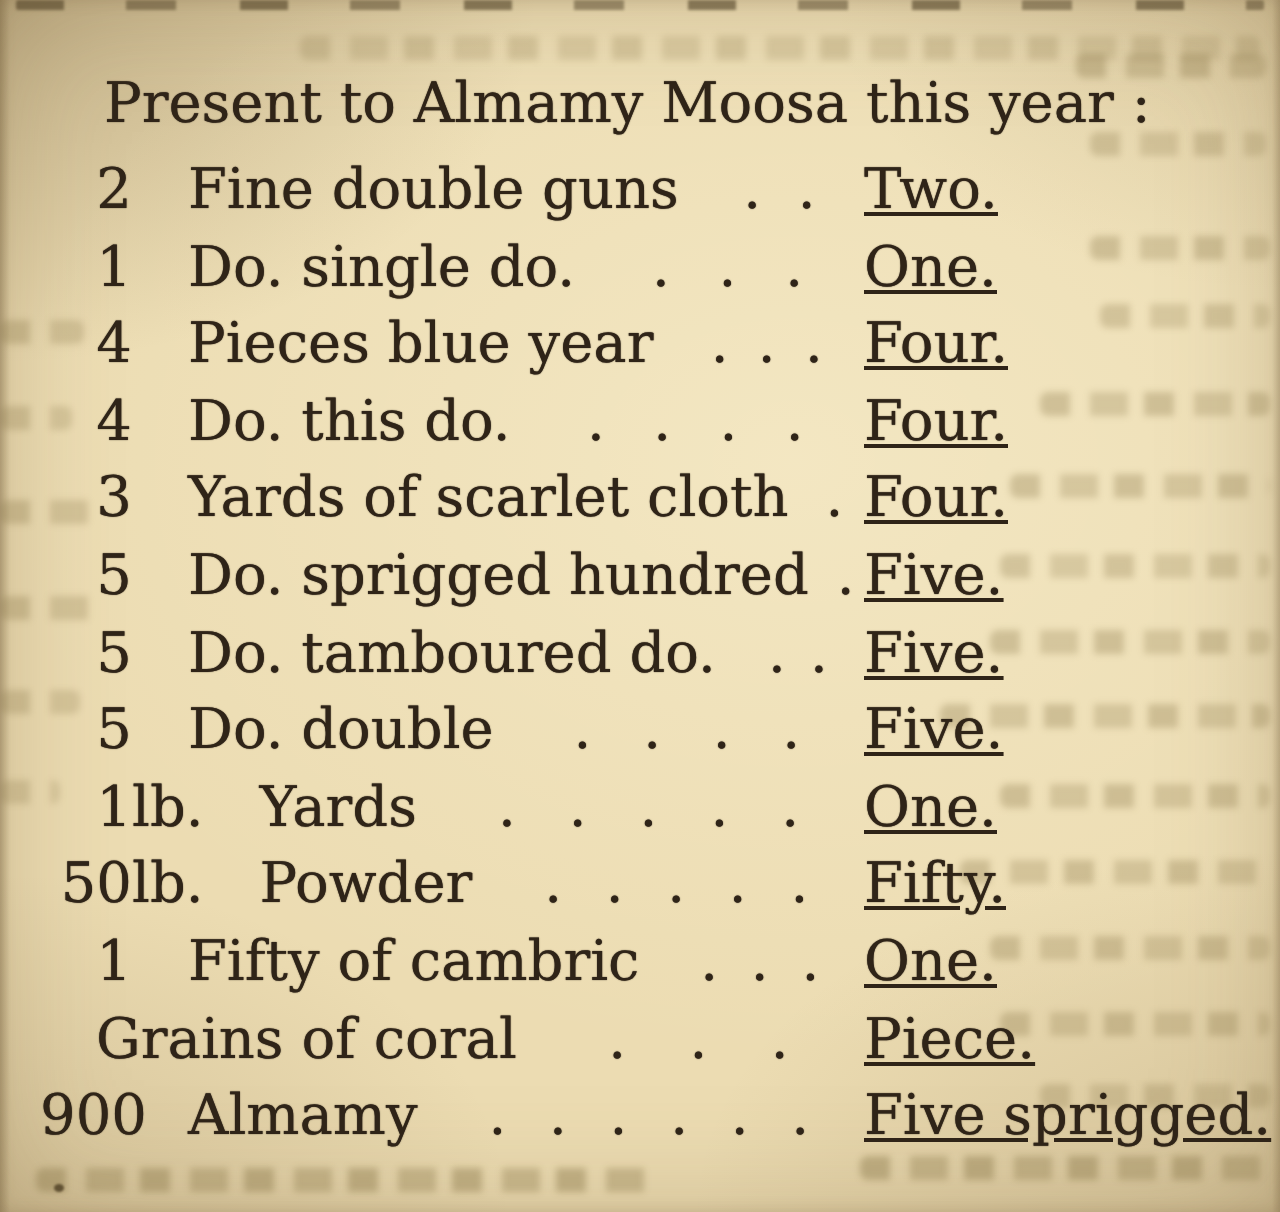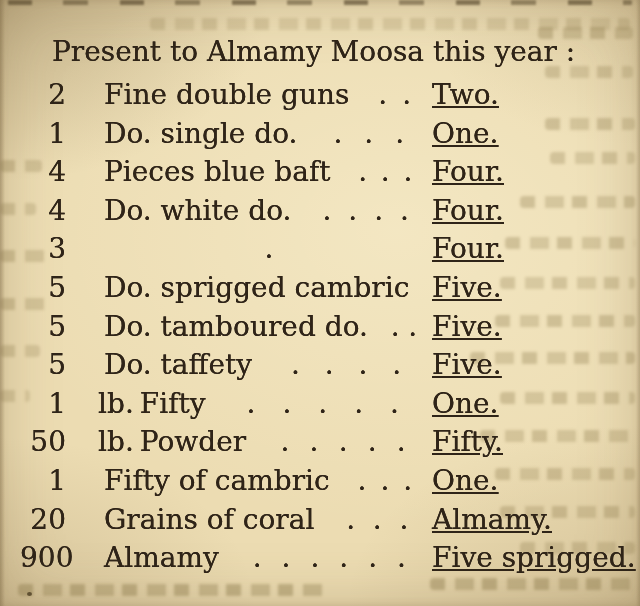--- a/index.html
+++ b/index.html
@@ -25,22 +25,22 @@
   }
   .list { position:absolute; top:76px; left:0; right:0; }
   .row {
     display:flex; align-items:baseline;
     height:38.6px; line-height:38.6px;
     padding:0 12px 0 20px;
     font-size:28px;
     text-shadow:0 0 0.6px currentColor;
   }
   .qty  { flex:none; width:46px; text-align:right; white-space:pre; }
-  .unit { flex:none; white-space:pre;margin-left:32px; }
-  .item { flex:none; margin-left:6px; white-space:pre; }
+  .unit { flex:none; white-space:pre; }
+  .item { flex:none; margin-left:28px; white-space:pre; }
   .dots {
     flex:1 1 auto;
     display:flex; justify-content:space-evenly; align-items:baseline;
     margin:0 6px 0 14px;
     overflow:hidden;
   }
   .value { flex:none; width:196px; white-space:pre;text-decoration:underline; }
 
   
   .ghosts { position:absolute; inset:0; pointer-events:none; }
@@ -132,89 +132,90 @@
           <span>.</span>
           <span>.</span>
           <span>.</span>
         </span>
       <span class="value">One.</span>
     </div>
 
     <div class="row">
       <span class="qty">4</span>
         <span class="unit"></span>
-      <span class="item">Pieces blue baft</span>
+      <span class="item">Pieces blue year</span>
       <span class="dots">
           <span>.</span>
           <span>.</span>
           <span>.</span>
         </span>
       <span class="value">Four.</span>
     </div>
 
     <div class="row">
       <span class="qty">4</span>
         <span class="unit"></span>
-      <span class="item">Do. white do.</span>
+      <span class="item">Do. this do.</span>
       <span class="dots">
           <span>.</span>
           <span>.</span>
           <span>.</span>
           <span>.</span>
         </span>
       <span class="value">Four.</span>
     </div>
 
     <div class="row">
       <span class="qty">3</span>
         <span class="unit"></span>
+      <span class="item">Yards of scarlet cloth</span>
       <span class="dots">
           <span>.</span>
         </span>
       <span class="value">Four.</span>
     </div>
 
     <div class="row">
       <span class="qty">5</span>
         <span class="unit"></span>
-      <span class="item">Do. sprigged cambric</span>
+      <span class="item">Do. sprigged hundred</span>
       <span class="dots">
           <span>.</span>
         </span>
       <span class="value">Five.</span>
     </div>
 
     <div class="row">
       <span class="qty">5</span>
         <span class="unit"></span>
       <span class="item">Do. tamboured do.</span>
       <span class="dots">
           <span>.</span>
           <span>.</span>
         </span>
       <span class="value">Five.</span>
     </div>
 
     <div class="row">
       <span class="qty">5</span>
         <span class="unit"></span>
-      <span class="item">Do. taffety</span>
+      <span class="item">Do. double</span>
       <span class="dots">
           <span>.</span>
           <span>.</span>
           <span>.</span>
           <span>.</span>
         </span>
       <span class="value">Five.</span>
     </div>
 
     <div class="row">
       <span class="qty">1</span>
         <span class="unit">lb.</span>
-      <span class="item">Fifty</span>
+      <span class="item">Yards</span>
       <span class="dots">
           <span>.</span>
           <span>.</span>
           <span>.</span>
           <span>.</span>
           <span>.</span>
         </span>
       <span class="value">One.</span>
     </div>
 
@@ -238,29 +239,28 @@
       <span class="item">Fifty of cambric</span>
       <span class="dots">
           <span>.</span>
           <span>.</span>
           <span>.</span>
         </span>
       <span class="value">One.</span>
     </div>
 
     <div class="row">
-      <span class="qty">20</span>
         <span class="unit"></span>
       <span class="item">Grains of coral</span>
       <span class="dots">
           <span>.</span>
           <span>.</span>
           <span>.</span>
         </span>
-      <span class="value">Almamy.</span>
+      <span class="value">Piece.</span>
     </div>
 
     <div class="row">
       <span class="qty">900</span>
         <span class="unit"></span>
       <span class="item">Almamy</span>
       <span class="dots">
           <span>.</span>
           <span>.</span>
           <span>.</span>

